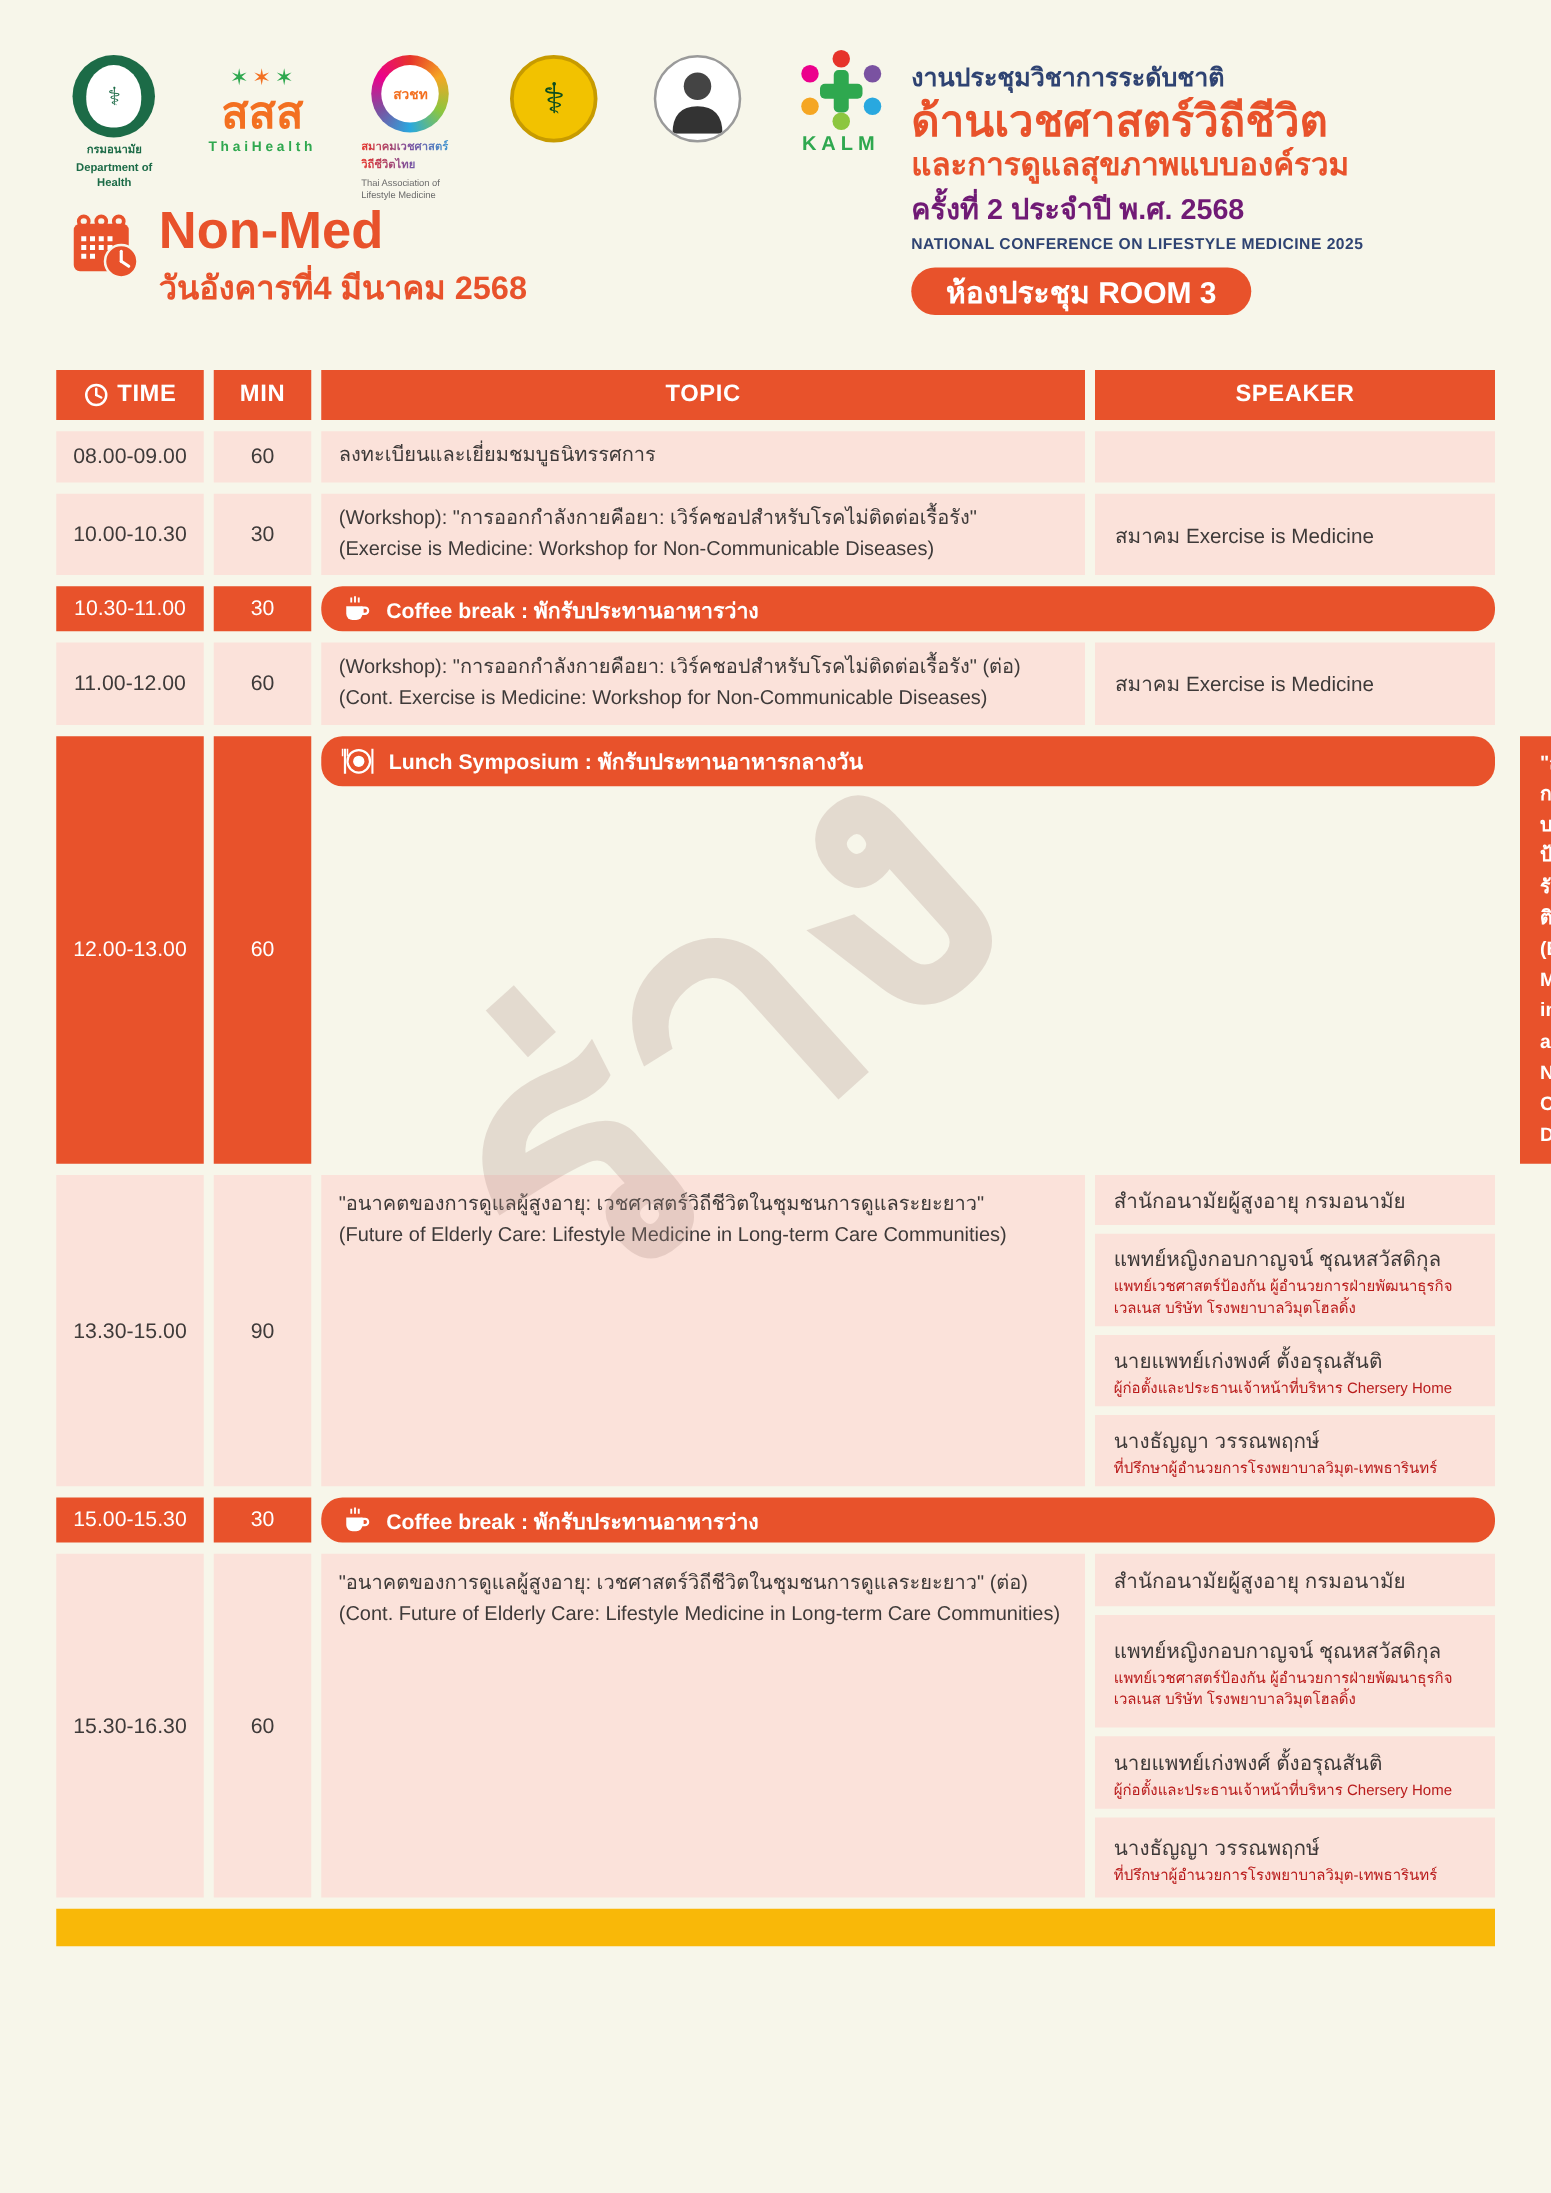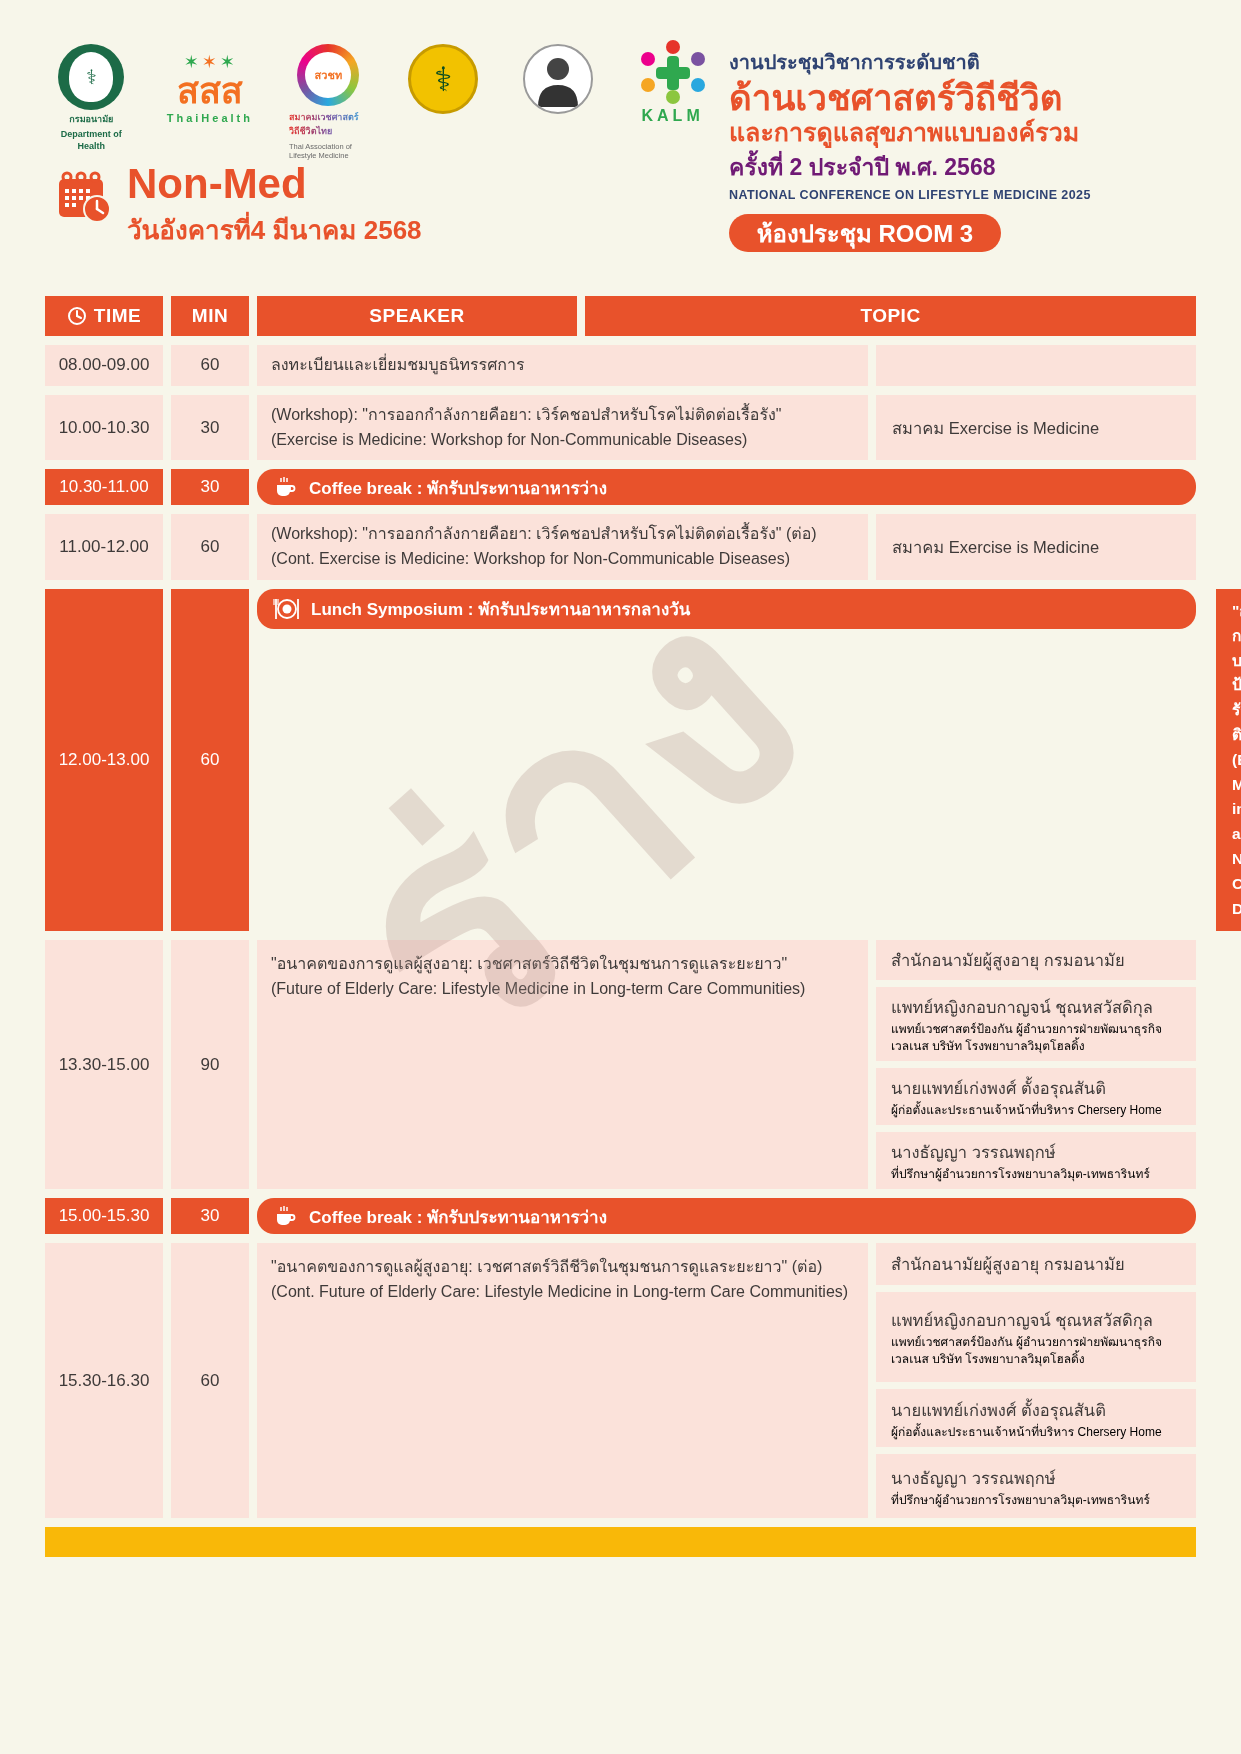--- a/index.html
+++ b/index.html
@@ -68,21 +68,21 @@
   .banner { width:939px; flex:none; background:#E8522B; color:#fff; font-weight:bold; font-size:17px;
     display:flex; align-items:center; gap:12px; padding:0 16px;border-radius:17px; }
   .break-row { height:36px; }
   .lunch-col { width:939px; flex:none; display:flex; flex-direction:row; gap:20px; }
   .lunch-col .banner { width:100%; height:40px; }
   .lunch-detail { background:#E8522B; color:#fff; padding:10px 16px; font-size:15.5px; line-height:1.6; }
   .lunch-detail .b { font-weight:bold; }
   .spk-col { width:320px; flex:none; display:flex; flex-direction:column; gap:7px; background:transparent; }
   .spk-card { background:#FBE2DA; padding:7px 15px; display:flex; flex-direction:column; justify-content:center; }
   .spk-name { font-size:16.5px; }
-  .spk-title { font-size:12px; color:#000000; line-height:1.35; margin-top:1px; }
+  .spk-title { font-size:12px; color:#b91c1c; line-height:1.35; margin-top:1px; }
   .h38{min-height:38px;} .h56{min-height:56px;} .h42{min-height:42px;} .h40{min-height:40px;}
   .h90{min-height:90px;} .h58{min-height:58px;} .h64{min-height:64px;}
   .footer-bar { height:30px; background:#F9B808; margin-top:0; }
   
   .watermark { position:absolute; left:260px; top:540px; width:620px; height:560px;
     display:flex; align-items:center; justify-content:center; pointer-events:none;
     transform:rotate(-42deg); font-size:300px; font-weight:bold;
     color:rgba(170,140,133,0.26); z-index:6; }
   .icon-svg { flex:none; }
 </style>
@@ -184,22 +184,22 @@
     <div class="row hdr">
       <div class="cell c-time">
         <svg class="icon-svg" width="20" height="20" viewBox="0 0 20 20">
             <circle cx="10" cy="10" r="8" fill="none" stroke="#fff" stroke-width="2"></circle>
             <line x1="10" y1="10" x2="10" y2="5" stroke="#fff" stroke-width="2" stroke-linecap="round"></line>
             <line x1="10" y1="10" x2="14" y2="12" stroke="#fff" stroke-width="2" stroke-linecap="round"></line>
           </svg>
         <span>TIME</span>
       </div>
       <div class="cell c-min">MIN</div>
+      <div class="cell c-topic">TOPIC</div>
       <div class="cell c-spk">SPEAKER</div>
-      <div class="cell c-topic">TOPIC</div>
     </div>
 
     <div class="row" style="min-height:34px;">
       <div class="cell c-time">08.00-09.00</div>
       <div class="cell c-min">60</div>
       <div class="cell c-topic">
           <div>ลงทะเบียนและเยี่ยมชมบูธนิทรรศการ</div>
         </div>
       <div class="cell c-spk"></div>
     </div>

